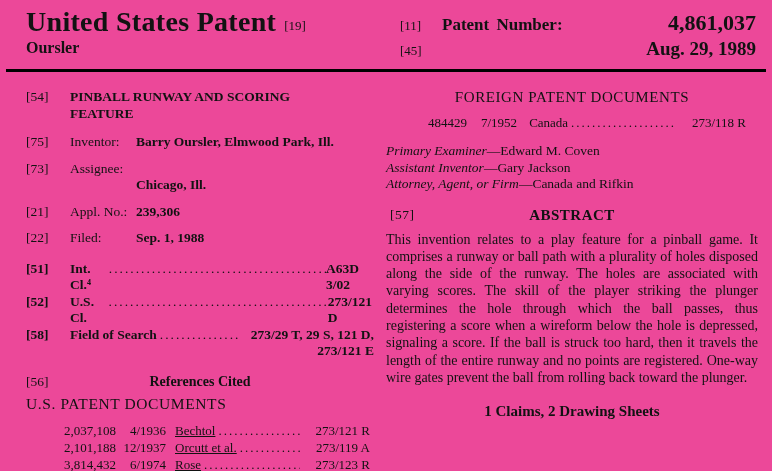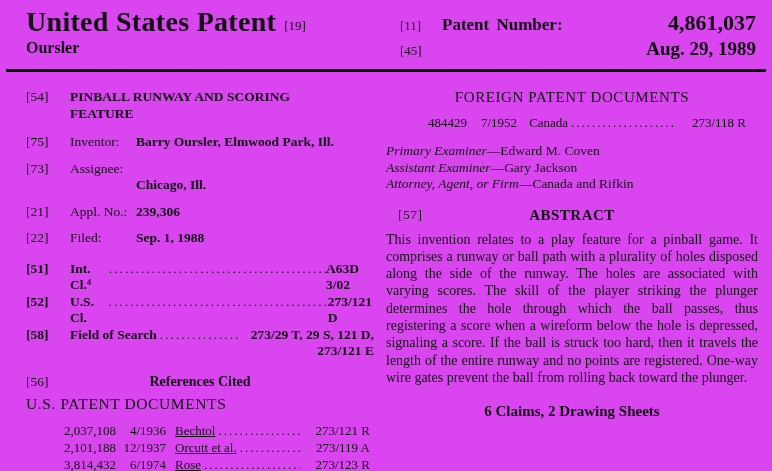--- a/index.html
+++ b/index.html
@@ -1,17 +1,17 @@
 <!DOCTYPE html>
 <html><head>
 <meta charset="utf-8">
 <style>
   html,body{margin:0;padding:0;background:#9a9a9a;}
   .page{
-    width:772px;height:471px;background:#d946ef;color:#121212;
+    width:772px;height:471px;background:#ec4899;color:#121212;
     font-family:"Liberation Serif","DejaVu Serif",serif;
     overflow:hidden;box-sizing:border-box;position:relative;margin:0 auto;
   }
   
   .header{display:flex;justify-content:space-between;align-items:flex-start;padding:7px 16px 0 26px;}
   .title-line{display:flex;align-items:flex-start;}
   .patent-title{font-size:28px;font-weight:bold;margin:0;line-height:30px;letter-spacing:0.3px;}
   .kind-code{font-size:13px;margin-left:8px;margin-top:11px;}
   .applicant{font-size:16px;font-weight:bold;margin-top:2px;}
   .h-right{width:356px;padding-top:3px;flex:none;}
@@ -49,21 +49,21 @@
   .ref-cls{width:70px;flex:none;text-align:right;white-space:nowrap;}
   
   .foreign-head{text-align:center;font-size:15px;letter-spacing:0.6px;margin-bottom:8px;}
   .foreign-row{display:flex;font-size:13px;line-height:17px;align-items:baseline;margin:0 12px 12px 42px;}
   .fp-num{flex:none;}
   .fp-date{flex:none;margin-left:14px;}
   .fp-name{flex:none;margin-left:12px;}
   .examiners{font-size:13.5px;line-height:16.5px;margin-bottom:12px;}
   .exam-label{font-style:italic;}
   .abs-head{position:relative;text-align:center;font-size:15px;font-weight:bold;letter-spacing:0.5px;margin:14px 0 7px;}
-  .abs-code{position:absolute;left:12px;top:0;font-weight:normal;font-size:13.5px;}
+  .abs-code{position:absolute;left:4px;top:0;font-weight:normal;font-size:13.5px;}
   .abs-text{font-size:14px;line-height:17.3px;text-align:justify;}
   .claims{font-weight:bold;text-align:center;font-size:15px;margin-top:17px;}
 </style>
 </head>
 <body>
 
 <div class="page">
 
   <div class="header">
     <div>
@@ -198,30 +198,30 @@
         <span class="fp-name">Canada</span>
         <span class="leader">............................</span>
         <span class="ref-cls">273/118 R</span>
       </div>
 
       <div class="examiners">
         <div>
           <span class="exam-label">Primary Examiner</span><span>—Edward M. Coven</span>
         </div>
         <div>
-          <span class="exam-label">Assistant Examiner</span><span>—Gary Jackson</span>
+          <span class="exam-label">Assistant Inventor</span><span>—Gary Jackson</span>
         </div>
         <div>
           <span class="exam-label">Attorney, Agent, or Firm</span><span>—Canada and Rifkin</span>
         </div>
       </div>
 
       <div class="abs-head">
         <span class="abs-code">[57]</span>
         <span>ABSTRACT</span>
       </div>
 
       <p class="abs-text" style="margin:0">This invention relates to a play feature for a pinball game. It comprises a runway or ball path with a plurality of holes disposed along the side of the runway. The holes are associated with varying scores. The skill of the player striking the plunger determines the hole through which the ball passes, thus registering a score when a wireform below the hole is depressed, signaling a score. If the ball is struck too hard, then it travels the length of the entire runway and no points are registered. One-way wire gates prevent the ball from rolling back toward the plunger.</p>
 
-      <div class="claims">6 Claims, 2 Drawing Sheets</div>
+      <div class="claims">1 Claims, 2 Drawing Sheets</div>
     </div>
   </div>
 </div>
 
 </body></html>

